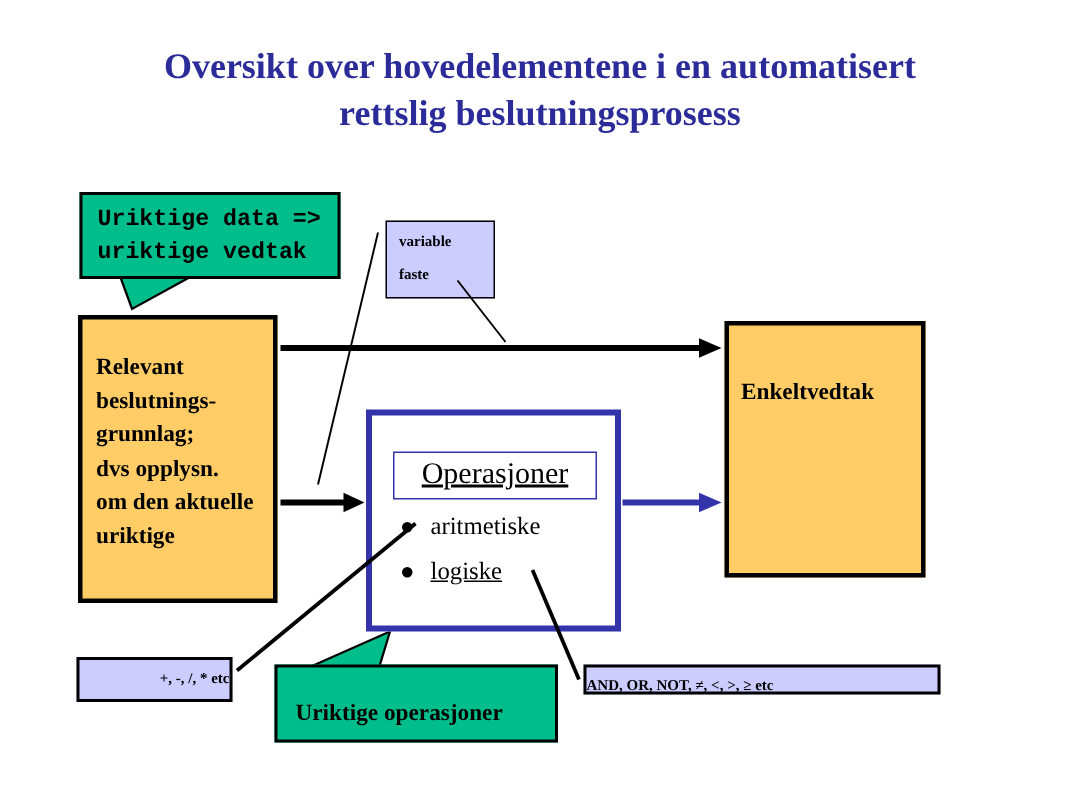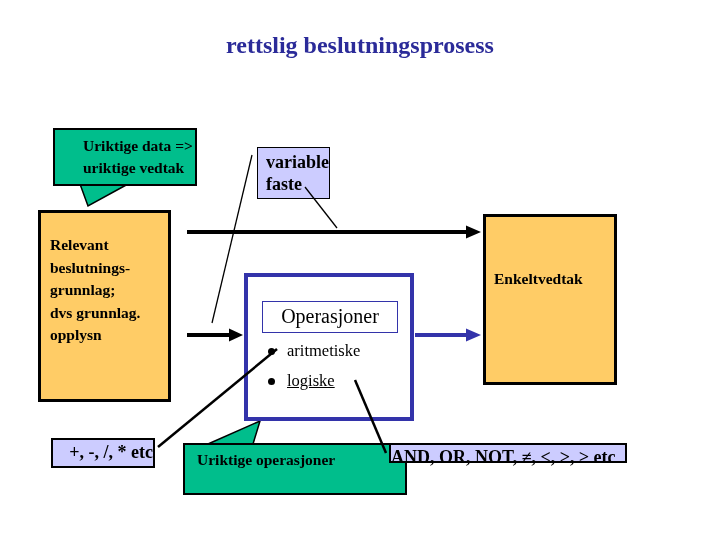--- a/index.html
+++ b/index.html
@@ -25,79 +25,81 @@
     color:var(--title-blue);font-weight:bold;font-size:24px;line-height:31px;
   }
   .slide-title span{display:block;}
   .abs{position:absolute;box-sizing:border-box;}
   .line{display:block;}
   
   .callout{
     background:var(--green);border:2px solid #000;
     font-weight:bold;font-size:15.5px;line-height:22px;
   }
-  .callout-top{left:53px;top:128px;width:144px;height:58px;padding:5px 0 0 28px;}
-  .callout-bottom{left:183px;top:443px;width:224px;height:52px;padding:4px 0 0 12px;}
+  .callout-top{left:53px;top:128px;width:174px;height:58px;padding:5px 0 0 10px;font-family:Liberation Mono, monospace;}
+  .callout-bottom{left:183px;top:443px;width:189px;height:52px;padding:20px 0 0 12px;}
   
-  .lav{background:var(--lavender);font-weight:bold;font-size:18px;}
+  .lav{background:var(--lavender);font-weight:bold;font-size:10px;}
   .box-varfaste{left:257px;top:147px;width:73px;height:52px;border:1.5px solid #000;
     padding:3px 0 0 8px;line-height:22px;}
   .box-arith{left:51px;top:438px;width:104px;height:30px;border:2.5px solid #000;
     text-align:right;line-height:25px;}
   .box-logic{left:389px;top:443px;width:238px;height:20px;border:2.5px solid #000;
     text-align:left;line-height:25px;}
   
   .orangebox{background:var(--orange);border:3px solid #000;font-weight:bold;font-size:15.5px;}
-  .box-basis{left:38px;top:210px;width:133px;height:192px;padding:21px 0 0 9px;line-height:22.5px;}
-  .box-vedtak{left:483px;top:214px;width:134px;height:171px;padding:53px 0 0 8px;}
+  .box-basis{left:52px;top:210px;width:133px;height:192px;padding:21px 0 0 9px;line-height:22.5px;}
+  .box-vedtak{left:483px;top:214px;width:134px;height:171px;padding:36px 0 0 8px;}
   
   .box-ops{left:244px;top:273px;width:170px;height:148px;background:#fff;border:4px solid var(--blue);}
   .ops-title{
     position:absolute;left:14px;top:24px;width:136px;height:32px;
     border:1.5px solid var(--blue);box-sizing:border-box;text-align:center;
-    font-size:20px;line-height:29px;font-weight:normal;
+    font-size:20px;line-height:29px;font-weight:normal;text-decoration:underline;
   }
   .ops-row{position:absolute;left:20px;height:24px;font-size:16.5px;font-weight:normal;
     display:flex;align-items:center;}
   .ops-row1{top:62px;}
   .ops-row2{top:92px;text-decoration:underline;}
   .bullet-dot{width:7px;height:7px;border-radius:50%;background:#000;margin-right:12px;flex:0 0 auto;}
 </style>
 </head>
 <body>
 
 <div class="slide">
 
   <svg class="layer under" viewBox="0 0 720 540">
     <polygon points="80,184 128,184 88,206" fill="#00be8c" stroke="#000" stroke-width="1.5"></polygon>
     <polygon points="260,421 253,444 208,444" fill="#00be8c" stroke="#000" stroke-width="1.5"></polygon>
   </svg>
 
   <div class="layer boxes">
 
     <div class="slide-title">
+      <span>Oversikt over hovedelementene i en automatisert</span>
       <span>rettslig beslutningsprosess</span>
     </div>
 
     <div class="abs callout callout-top">
       <span class="line">Uriktige data =&gt;</span>
       <span class="line">uriktige vedtak</span>
     </div>
 
     <div class="abs lav box-varfaste">
       <span class="line">variable</span>
       <span class="line">faste</span>
     </div>
 
     <div class="abs orangebox box-basis">
       <span class="line">Relevant</span>
       <span class="line">beslutnings-</span>
       <span class="line">grunnlag;</span>
-      <span class="line">dvs grunnlag.</span>
-      <span class="line">opplysn</span>
+      <span class="line">dvs opplysn.</span>
+      <span class="line">om den aktuelle</span>
+      <span class="line">uriktige</span>
     </div>
 
     <div class="abs orangebox box-vedtak">
       <span>Enkeltvedtak</span>
     </div>
 
     <div class="abs box-ops">
       <div class="ops-title">Operasjoner</div>
       <div class="ops-row ops-row1">
         <span class="bullet-dot"></span>

